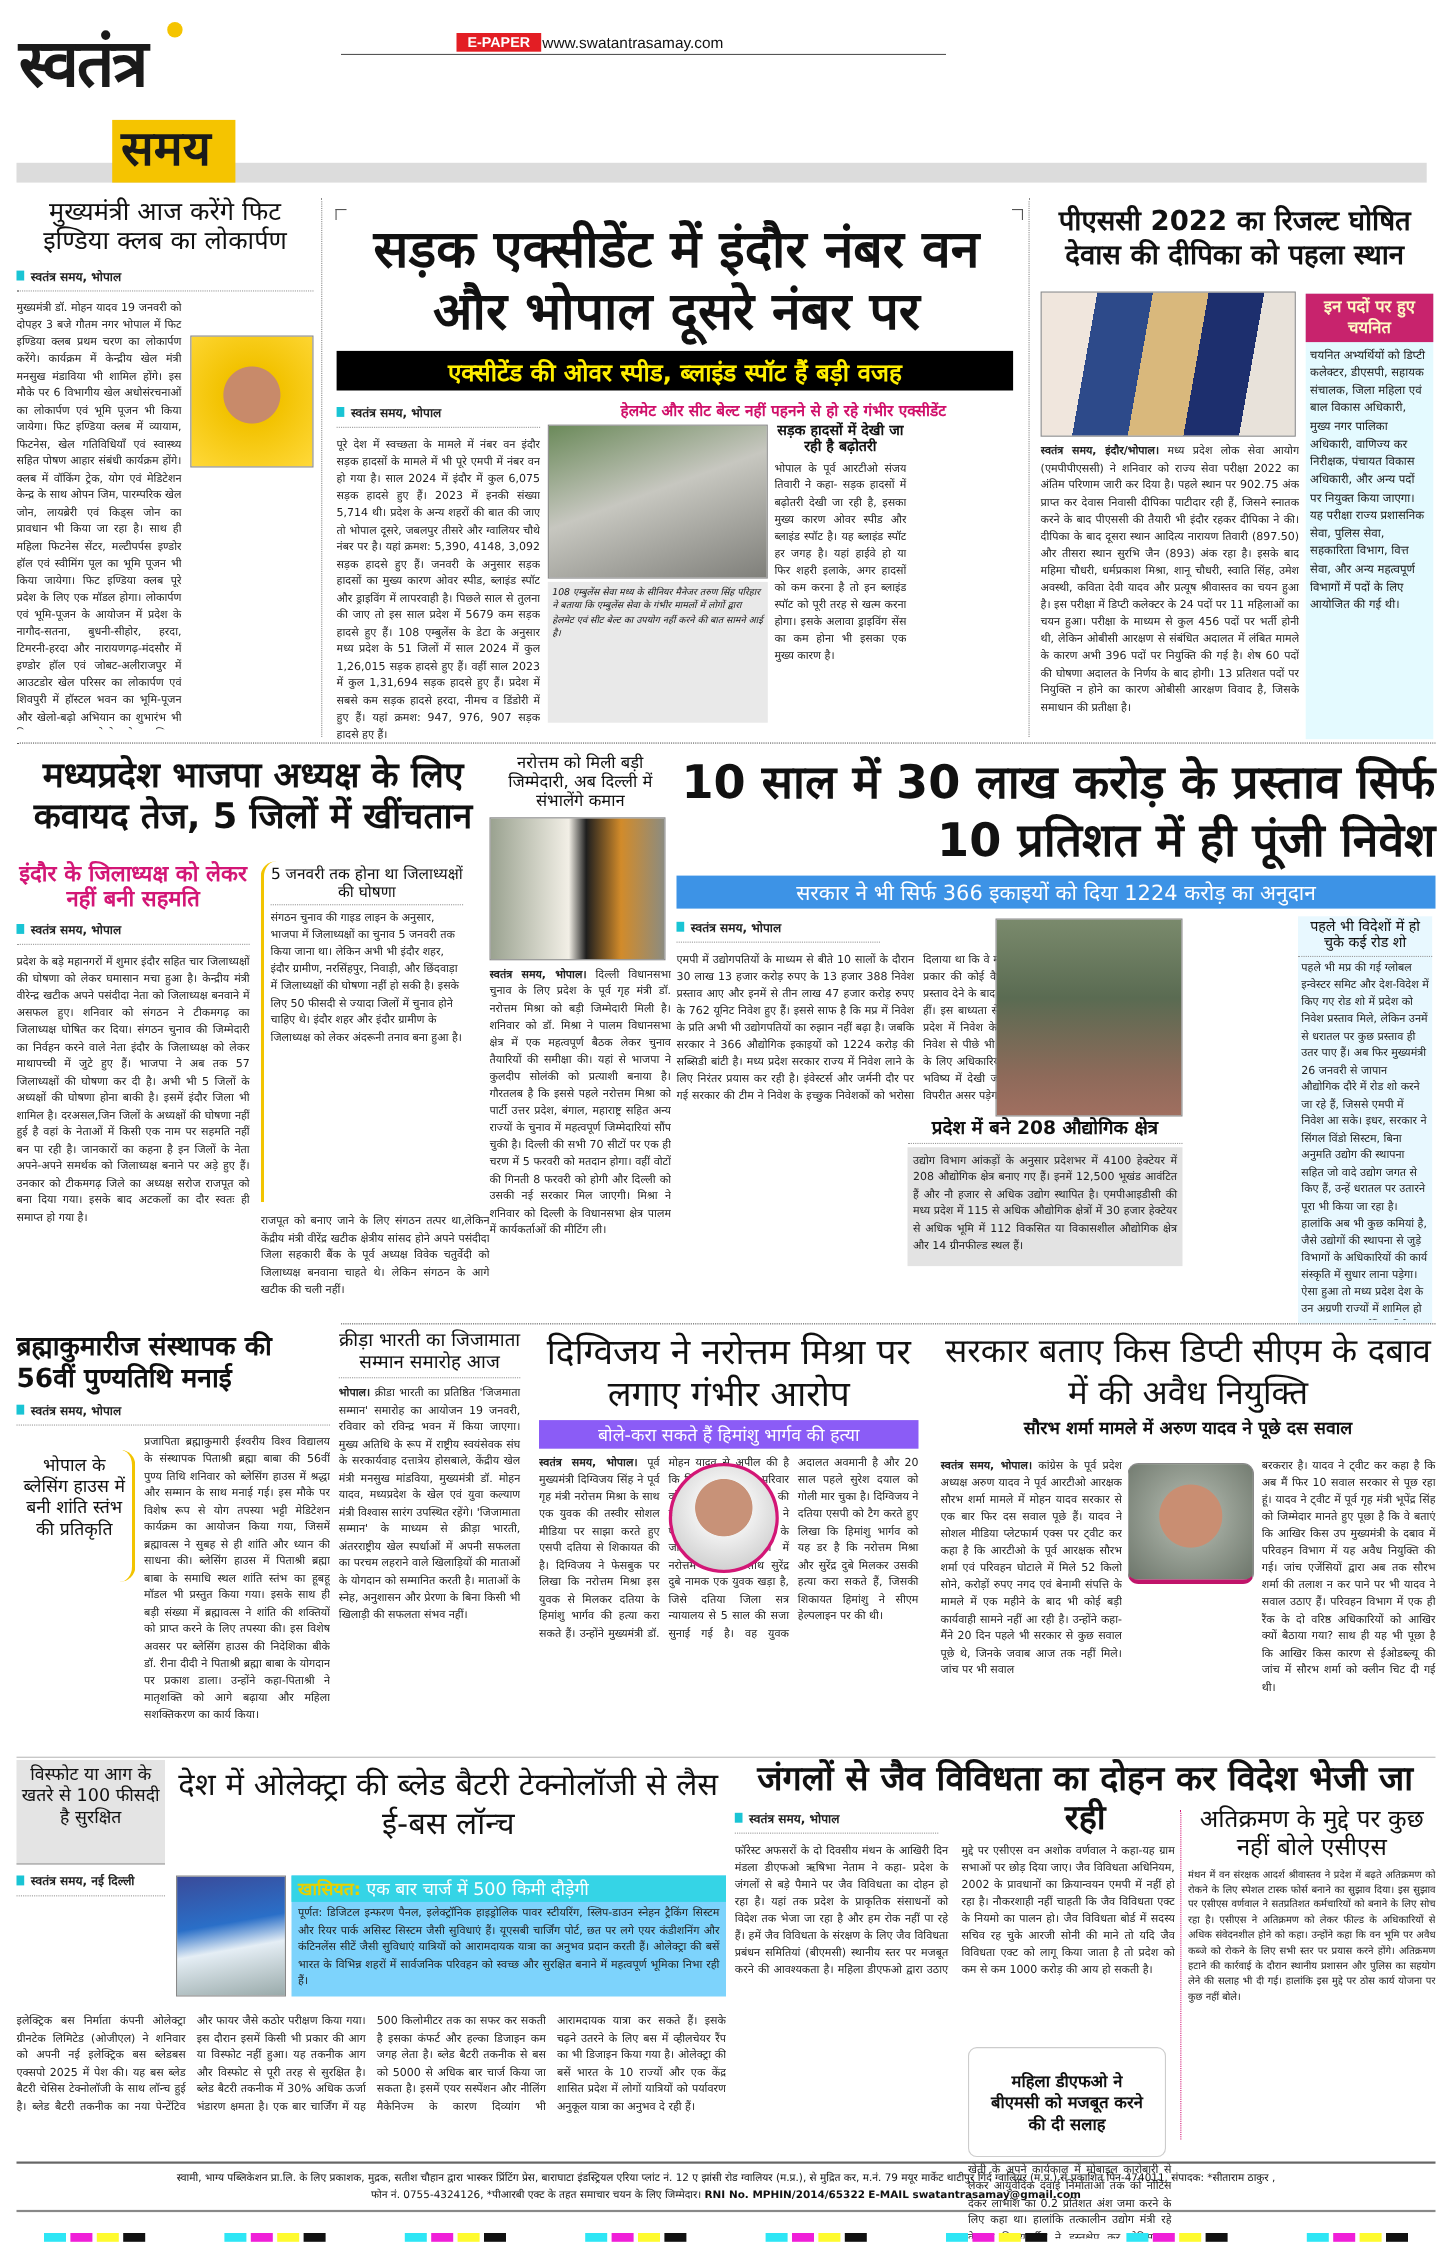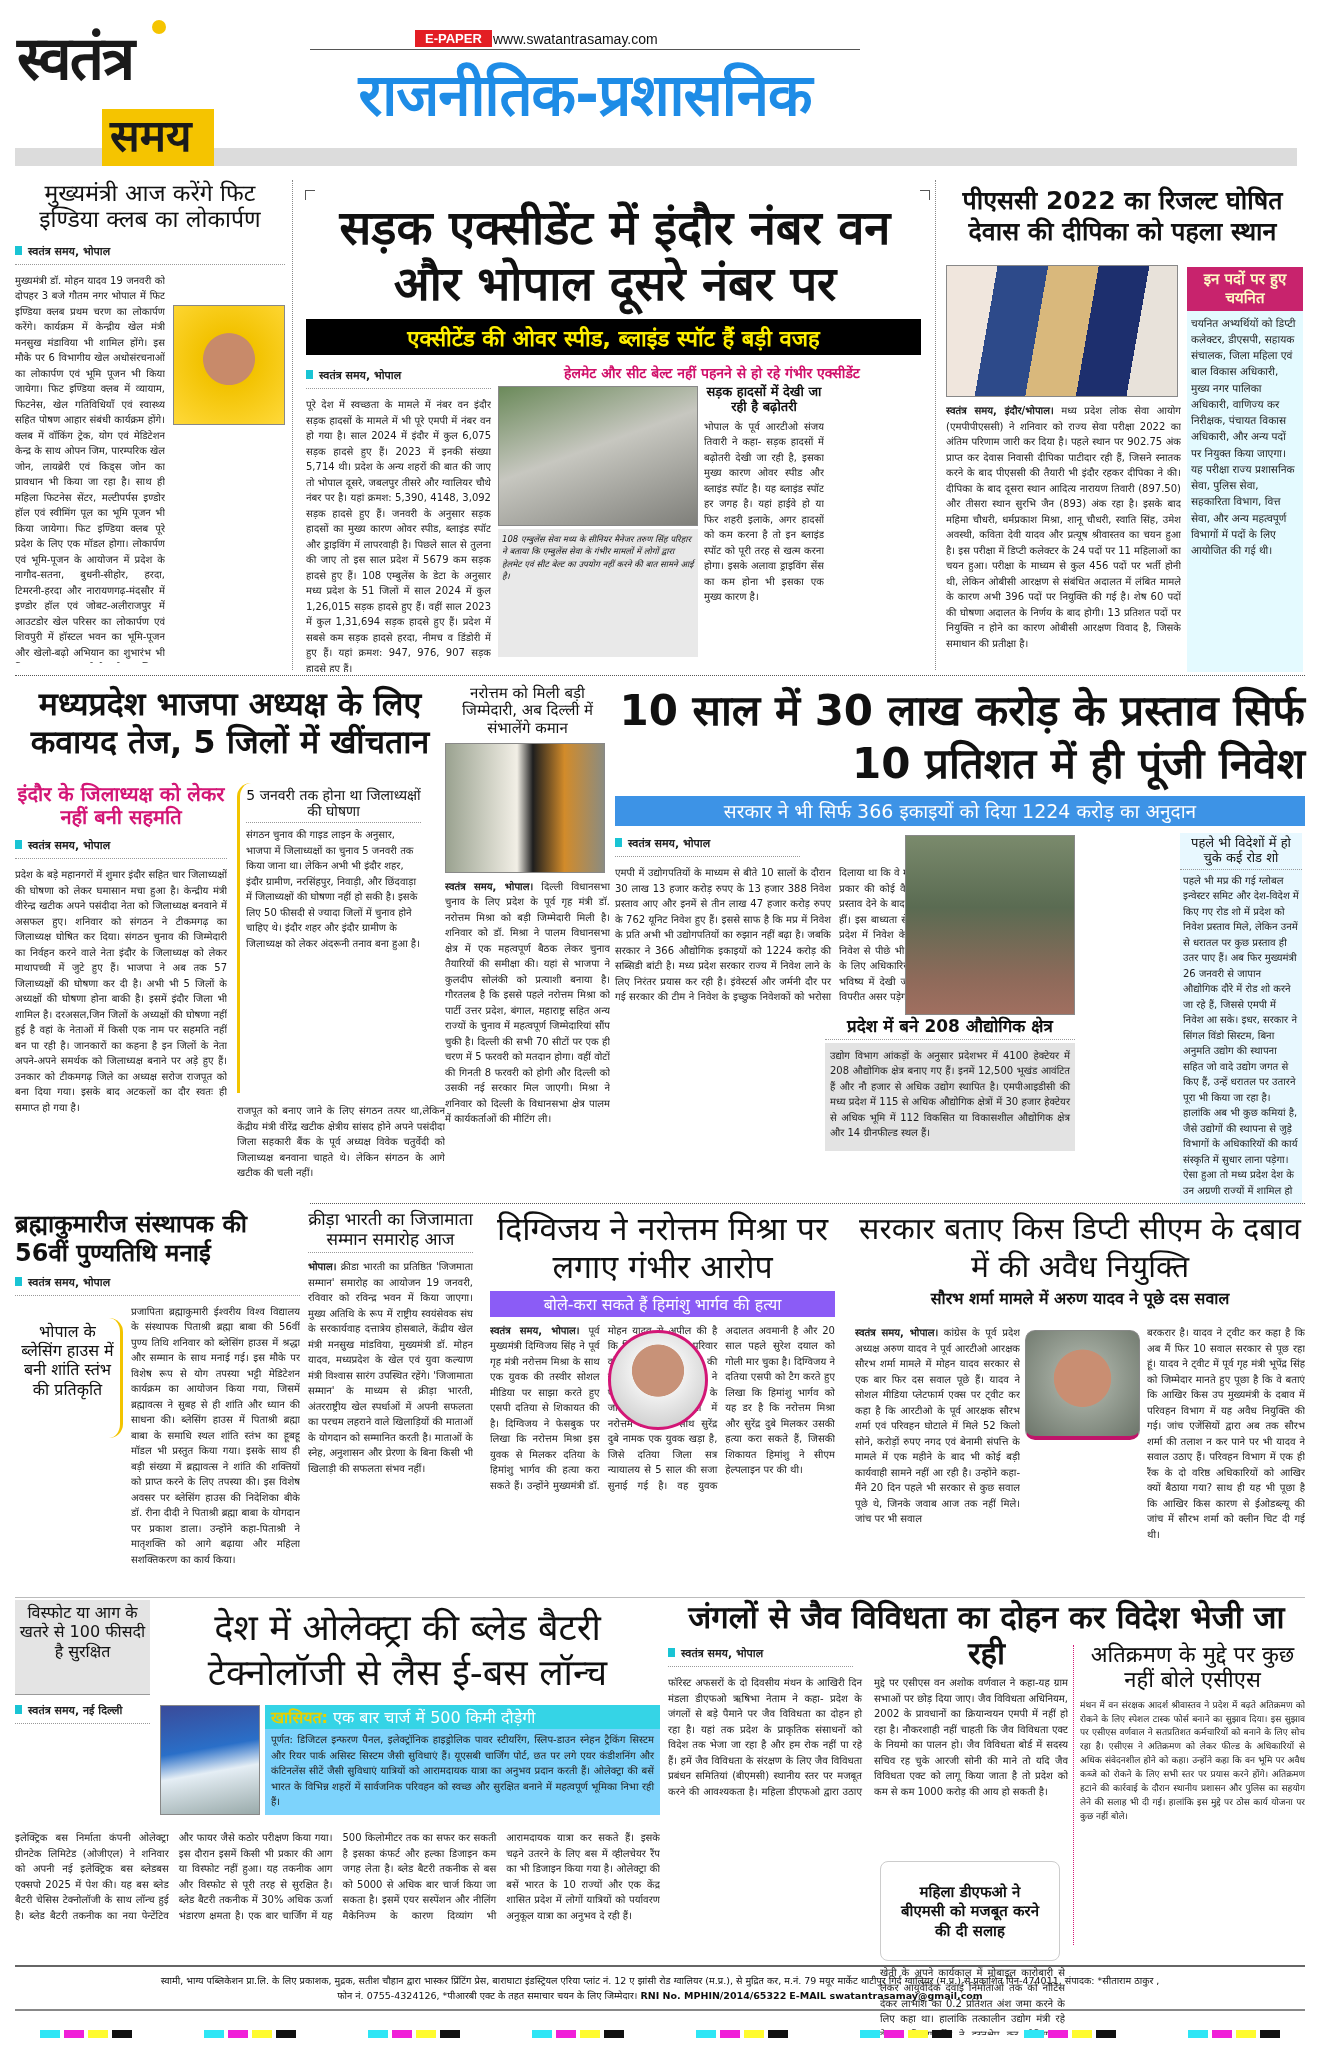--- a/index.html
+++ b/index.html
@@ -24,21 +24,20 @@
     <div class="abs" style="left:2px;top:10px;font-size:60px;font-weight:bold;color:#1a1a1a;letter-spacing:-2px;line-height:1">स्वतंत्र</div>
     <div class="abs" style="left:87px;top:91px;width:112px;height:57px;background:#f5c400"></div>
     <div class="abs" style="left:95px;top:92px;font-size:44px;font-weight:bold;color:#1a1a1a;line-height:1.2">समय</div>
   </div>
 
   <div class="abs" style="left:310px;top:30px;width:550px;height:20px;border-bottom:1.5px solid #555">
     <span class="abs" style="left:105px;top:0;background:#e31e24;color:#fff;font-size:13px;font-weight:bold;padding:1px 10px;font-family:'Liberation Sans',sans-serif">E-PAPER</span>
     <span class="abs" style="left:183px;top:1px;font-size:14px;color:#111;font-family:'Liberation Sans',sans-serif">www.swatantrasamay.com</span>
   </div>
 
-  <div class="abs" style="left:290px;top:64px;width:590px;text-align:center;font-size:58px;font-weight:bold;color:#1e8ce6;line-height:1.1;letter-spacing:-1px">राजनीतिक-प्रशासनिक</div>
 
 </div>
 
 <div class="abs" style="left:15px;top:180px;width:270px;height:490px">
   <div class="hb" style="font-size:23px;text-align:center;font-weight:normal">मुख्यमंत्री आज करेंगे फिट इण्डिया क्लब का लोकार्पण</div>
   <div class="byline" style="margin-top:10px">
       <span class="sq"></span>
       <span>स्वतंत्र समय, भोपाल</span>
     </div>
   <div class="photo" style="float:right;width:112px;height:120px;margin:40px 0 4px 8px;background:radial-gradient(circle at 50% 45%,#c88a6a 0 30%,#f2c200 31%,#ffd93a 100%)"></div>
@@ -183,21 +182,21 @@
 <div class="abs" style="left:15px;top:1600px;width:645px;height:350px">
   <div class="abs" style="left:0;top:0;width:135px;height:95px;background:#e4e4e4;text-align:center;padding-top:3px;border-bottom:1px solid #999">
     <span class="hb" style="font-size:16px;font-weight:normal">विस्फोट या आग के खतरे से 100 फीसदी है सुरक्षित</span>
   </div>
   <div class="abs" style="left:0;top:102px;width:135px">
     <div class="byline">
         <span class="sq"></span>
         <span>स्वतंत्र समय, नई दिल्ली</span>
       </div>
   </div>
-  <div class="abs hb" style="left:145px;top:5px;width:495px;font-size:36px;text-align:center;font-weight:normal;line-height:1.25">देश में ओलेक्ट्रा की ब्लेड बैटरी टेक्नोलॉजी से लैस ई-बस लॉन्च</div>
+  <div class="abs hb" style="left:145px;top:5px;width:495px;font-size:28px;text-align:center;font-weight:normal;line-height:1.25">देश में ओलेक्ट्रा की ब्लेड बैटरी टेक्नोलॉजी से लैस ई-बस लॉन्च</div>
   <div class="photo" style="position:absolute;left:145px;top:105px;width:100px;height:110px;background:linear-gradient(170deg,#3a4b9a,#2a6fc8 40%,#e5eef5 60%,#9aa)"></div>
   <div class="abs" style="left:250px;top:105px;width:395px;height:110px;background:#7dd3fc">
     <div style="background:#35d4e6;padding:1px 6px;font-size:16px">
       <b style="color:#e6d000">खासियत:</b>
       <span style="color:#fff">एक बार चार्ज में 500 किमी दौड़ेगी</span>
     </div>
     <div class="body-text" style="padding:3px 6px;height:82px">पूर्णत: डिजिटल इन्फरण पैनल, इलेक्ट्रॉनिक हाइड्रोलिक पावर स्टीयरिंग, स्लिप-डाउन स्नेहन ट्रैकिंग सिस्टम और रियर पार्क असिस्ट सिस्टम जैसी सुविधाएं हैं। यूएसबी चार्जिंग पोर्ट, छत पर लगे एयर कंडीशनिंग और कंटिनलेंस सीटें जैसी सुविधाएं यात्रियों को आरामदायक यात्रा का अनुभव प्रदान करती हैं। ओलेक्ट्रा की बसें भारत के विभिन्न शहरों में सार्वजनिक परिवहन को स्वच्छ और सुरक्षित बनाने में महत्वपूर्ण भूमिका निभा रही हैं।</div>
   </div>
   <div class="abs body-text" style="left:0;top:130px;width:645px;height:220px;column-count:4;column-gap:10px;padding-top:100px">इलेक्ट्रिक बस निर्माता कंपनी ओलेक्ट्रा ग्रीनटेक लिमिटेड (ओजीएल) ने शनिवार को अपनी नई इलेक्ट्रिक बस ब्लेडबस एक्सपो 2025 में पेश की। यह बस ब्लेड बैटरी चेसिस टेक्नोलॉजी के साथ लॉन्च हुई है। ब्लेड बैटरी तकनीक का नया पेन्टेंटिव और फायर जैसे कठोर परीक्षण किया गया। इस दौरान इसमें किसी भी प्रकार की आग या विस्फोट नहीं हुआ। यह तकनीक आग और विस्फोट से पूरी तरह से सुरक्षित है। ब्लेड बैटरी तकनीक में 30% अधिक ऊर्जा भंडारण क्षमता है। एक बार चार्जिंग में यह 500 किलोमीटर तक का सफर कर सकती है इसका कंफर्ट और हल्का डिजाइन कम जगह लेता है। ब्लेड बैटरी तकनीक से बस को 5000 से अधिक बार चार्ज किया जा सकता है। इसमें एयर सस्पेंशन और नीलिंग मैकेनिज्म के कारण दिव्यांग भी आरामदायक यात्रा कर सकते हैं। इसके चढ़ने उतरने के लिए बस में व्हीलचेयर रैंप का भी डिजाइन किया गया है। ओलेक्ट्रा की बसें भारत के 10 राज्यों और एक केंद्र शासित प्रदेश में लोगों यात्रियों को पर्यावरण अनुकूल यात्रा का अनुभव दे रही हैं।</div>
 </div>

